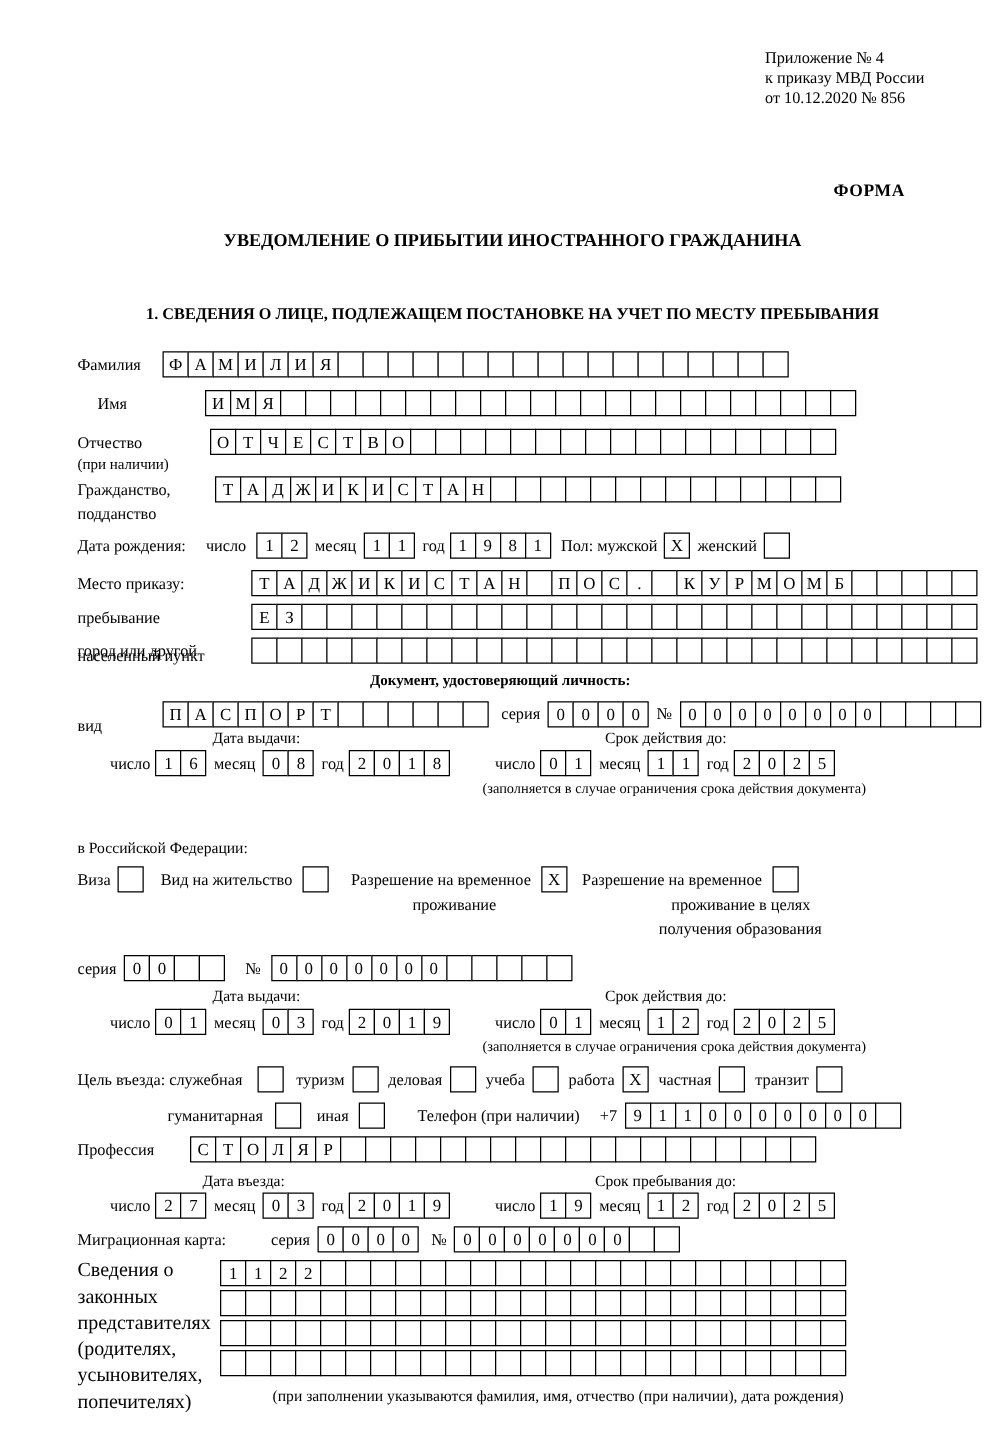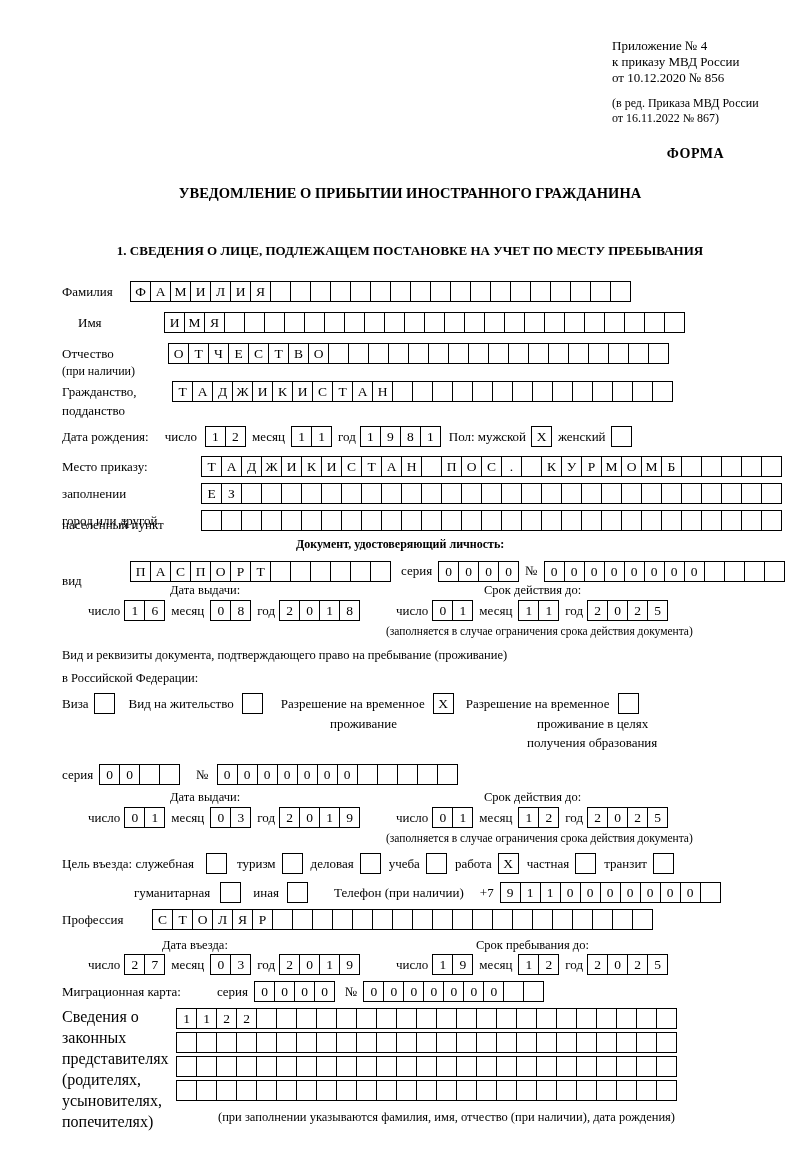--- a/index.html
+++ b/index.html
@@ -110,24 +110,20 @@
 </style>
 </head>
 <body>
 
 <div class="page">
 
   <div class="header-block">
     <div>Приложение № 4</div>
     <div class="line2">к приказу МВД России</div>
     <div>от 10.12.2020 № 856</div>
-    <div class="header-sub">
-      <div>(в ред. Приказа МВД России</div>
-      <div>от 16.11.2022 № 867)</div>
-    </div>
   </div>
 
   <div class="forma">ФОРМА</div>
 
   <div class="title">
     <div>УВЕДОМЛЕНИЕ О ПРИБЫТИИ ИНОСТРАННОГО ГРАЖДАНИНА</div>
   </div>
 
   <div class="section1">1. СВЕДЕНИЯ О ЛИЦЕ, ПОДЛЕЖАЩЕМ ПОСТАНОВКЕ НА УЧЕТ ПО МЕСТУ ПРЕБЫВАНИЯ</div>
 
@@ -317,21 +313,21 @@
         <span class="bx">М</span>
         <span class="bx">Б</span>
         <span class="bx"></span>
         <span class="bx"></span>
         <span class="bx"></span>
         <span class="bx"></span>
         <span class="bx"></span>
       </span>
   </div>
   <div class="row" style="left:62px; top:483px;">
-    <span class="lbl" style="width:139px;">заполнении</span>
+    <span class="lbl" style="width:139px;">пребывание</span>
     <span class="boxes">
         <span class="bx">Е</span>
         <span class="bx">З</span>
         <span class="bx"></span>
         <span class="bx"></span>
         <span class="bx"></span>
         <span class="bx"></span>
         <span class="bx"></span>
         <span class="bx"></span>
         <span class="bx"></span>
@@ -472,21 +468,20 @@
     <span class="boxes" style="margin-left:4px;">
         <span class="bx">2</span>
         <span class="bx">0</span>
         <span class="bx">2</span>
         <span class="bx">5</span>
       </span>
   </div>
 
   <div class="center-note" style="left:386px; top:625px;">(заполняется в случае ограничения срока действия документа)</div>
 
-  <div class="center-note" style="left:62px; top:648px; font-size:12.5px;">Вид и реквизиты документа, подтверждающего право на пребывание (проживание)</div>
   <div class="center-note" style="left:62px; top:671px; font-size:12.5px;">в Российской Федерации:</div>
 
   <div class="row" style="left:62px; top:693px;">
     <span class="lbl">Виза</span>
     <span class="boxes" style="margin-left:5px;">
         <span class="bx"></span>
       </span>
     <span class="lbl" style="margin-left:14px;">Вид на жительство</span>
     <span class="boxes" style="margin-left:8px;">
         <span class="bx"></span>

